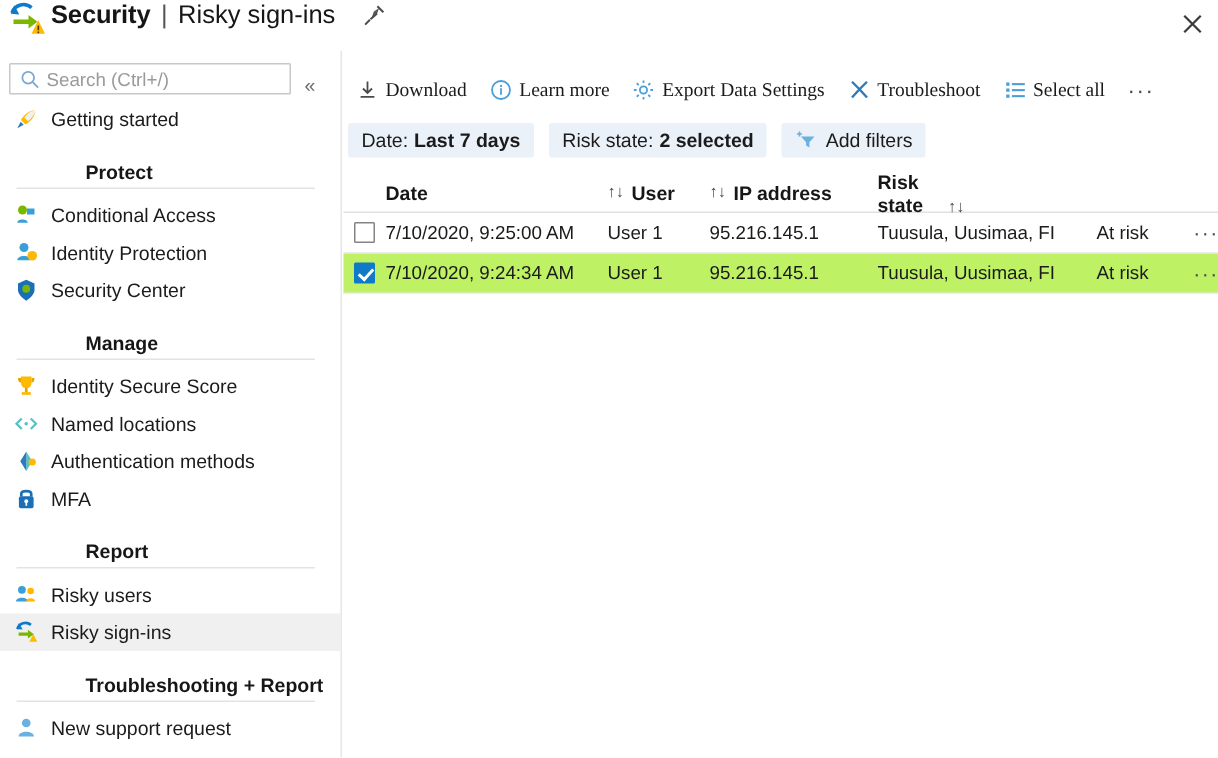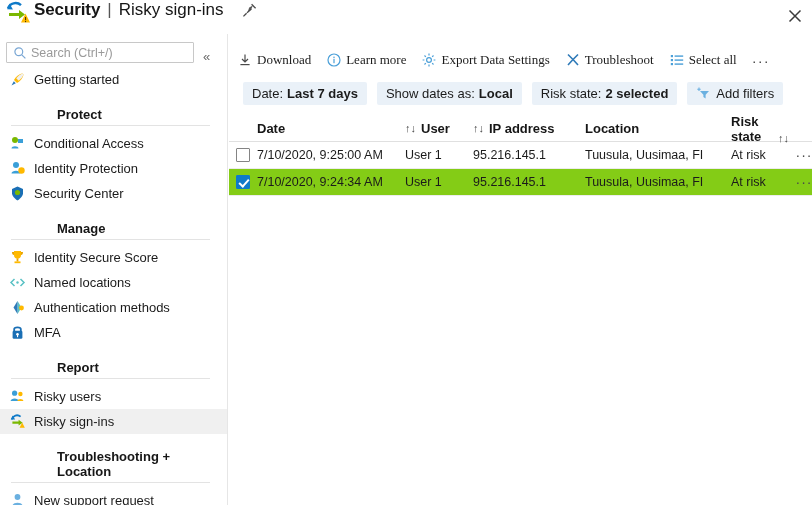--- a/index.html
+++ b/index.html
@@ -85,42 +85,42 @@
     display: flex; align-items: center; height: 24px;
     padding: 0 3px; margin-right: 9px; cursor: pointer;
     font-size: 13px; color: #1b1b1b; white-space: nowrap; font-family: Liberation Serif, serif;
   }
   .tb-ico { width: 16px; height: 16px; flex: 0 0 16px; margin-right: 4px; position: relative; }
   .tb-more {
     color: #4a4a4a; font-size: 15px; letter-spacing: 1px; cursor: pointer;
     padding: 0 3px; line-height: 1;
   }
 
-  .filterbar { display: flex; align-items: center; padding-left: 14px; margin-top: 7px; }
+  .filterbar { display: flex; align-items: center; padding-left: 3px; margin-top: 7px; }
   .pill {
     display: flex; align-items: center; height: 23px;
     background: #eaf1f8; border-radius: 2px; padding: 0 9px;
     margin-right: 10px; cursor: pointer; font-size: 13px; color: #1b1b1b;
     white-space: nowrap;
   }
   .pill b { font-weight: bold; margin-left: 4px; }
   .pill .f-ico { width: 15px; height: 15px; margin-right: 5px; position: relative; flex: 0 0 15px; }
 
   
   .table { margin-top: 11px; width: 583px; }
   .thead {
     display: flex; align-items: center; height: 26px;
     font-weight: bold; font-size: 13px; color: #161616;
     border-bottom: 1px solid #e0e0e0;
   }
   .trow {
     display: flex; align-items: center; height: 27px;
     font-size: 12.5px; color: #1b1b1b; border-bottom: 1px solid #ececec;
   }
-  .trow.selected { background: #84cc16; }
+  .trow.selected { background: #bef264; }
   .c-check { width: 28px; flex: 0 0 28px; display: flex; justify-content: center; align-items: center; }
   .c-date  { width: 148px; flex: 0 0 148px; }
   .c-user  { width: 68px; flex: 0 0 68px; display: flex; align-items: center; }
   .c-ip    { width: 112px; flex: 0 0 112px; display: flex; align-items: center; }
   .c-loc   { width: 146px; flex: 0 0 146px; }
   .c-risk  { width: 58px; flex: 0 0 58px; display: flex; align-items: flex-end; }
   .c-more  { width: 30px; flex: 0 0 30px; text-align: center; color: #4a4a4a;
              font-size: 14px; letter-spacing: 1px; cursor: pointer; }
   .sort-ico { display: inline-block; width: 13px; margin-right: 3px;
               color: #4a4a4a; font-size: 11px; line-height: 1; }
@@ -305,21 +305,21 @@
         <svg viewBox="0 0 17 17" width="17" height="17">
           <path d="M2.6 6.4 A5.6 5.6 0 0 1 11.6 3.6" fill="none" stroke="#0f7ac8" stroke-width="1.8"></path>
           <path d="M3.6 2.4 L2.1 6.4 L6.1 6.6 Z" fill="#0f7ac8"></path>
           <path d="M3.4 8.6 L9.6 8.6 L9.6 6.8 L13.6 9.8 L9.6 12.6 L9.6 10.8 L3.4 10.8 Z" fill="#7ab800"></path>
           <path d="M10.6 14.8 L13.2 9.6 L15.8 14.8 Z" fill="#ffb900"></path>
         </svg>
       </span>
       <span class="nav-label">Risky sign-ins</span>
     </div>
 
-    <div class="sect">Troubleshooting + Location</div>
+    <div class="sect">Troubleshooting + Report</div>
     <div class="sect-rule"></div>
 
     <div class="nav-item">
       <span class="nav-ico">
         <svg viewBox="0 0 17 17" width="17" height="17">
           <circle cx="8.5" cy="5" r="2.9" fill="#6ab0e0"></circle>
           <path d="M3.4 14 C3.4 9.8 13.6 9.8 13.6 14 Z" fill="#6ab0e0"></path>
         </svg>
       </span>
       <span class="nav-label">New support request</span>
@@ -387,24 +387,20 @@
         <span>Select all</span>
       </div>
 
       <div class="tb-more">···</div>
     </div>
 
     <div class="filterbar">
       <div class="pill">
         <span>Date:</span>
         <b>Last 7 days</b>
-      </div>
-      <div class="pill">
-        <span>Show dates as:</span>
-        <b>Local</b>
       </div>
       <div class="pill">
         <span>Risk state:</span>
         <b>2 selected</b>
       </div>
       <div class="pill">
         <span class="f-ico">
           <svg viewBox="0 0 15 15" width="15" height="15">
             <path d="M4 5 H13 L9.6 8.8 V12.4 L7.4 11 V8.8 Z" fill="#6ab0e0"></path>
             <path d="M3 1.6 V5 M1.3 3.3 H4.7" stroke="#6ab0e0" stroke-width="1.1" fill="none"></path>
@@ -419,21 +415,20 @@
         <div class="c-check"></div>
         <div class="c-date">Date</div>
         <div class="c-user">
           <span class="sort-ico">↑↓</span>
           <span>User</span>
         </div>
         <div class="c-ip">
           <span class="sort-ico">↑↓</span>
           <span>IP address</span>
         </div>
-        <div class="c-loc">Location</div>
         <div class="c-risk">
           <span>Risk state</span>
           <span class="sort-ico after">↑↓</span>
         </div>
         <div class="c-more"></div>
       </div>
 
       <div class="trow">
         <div class="c-check">
           <span class="chk"></span>

